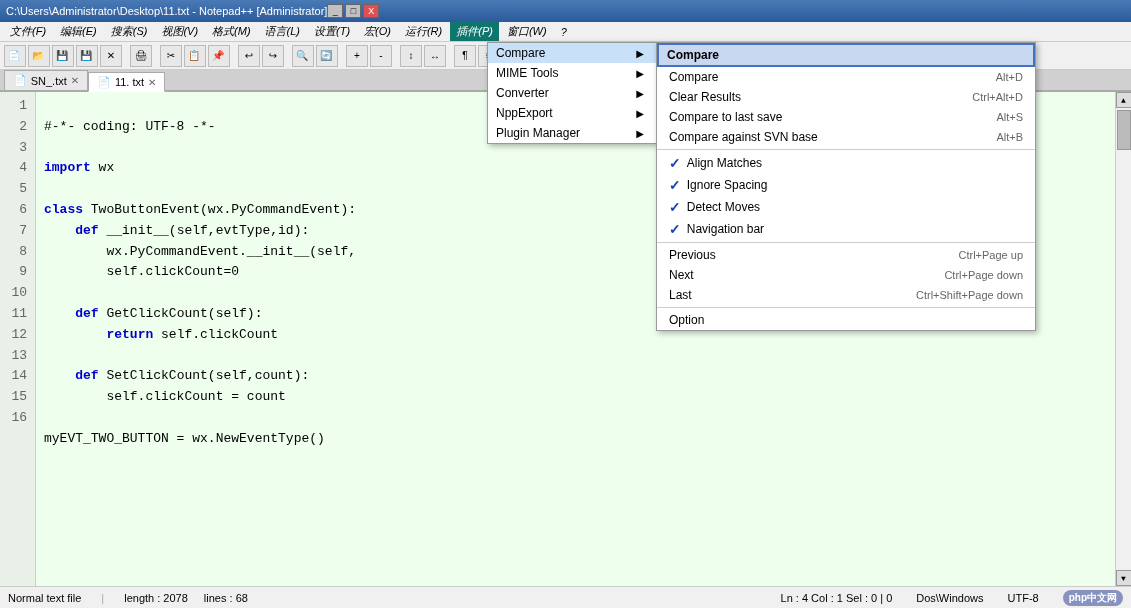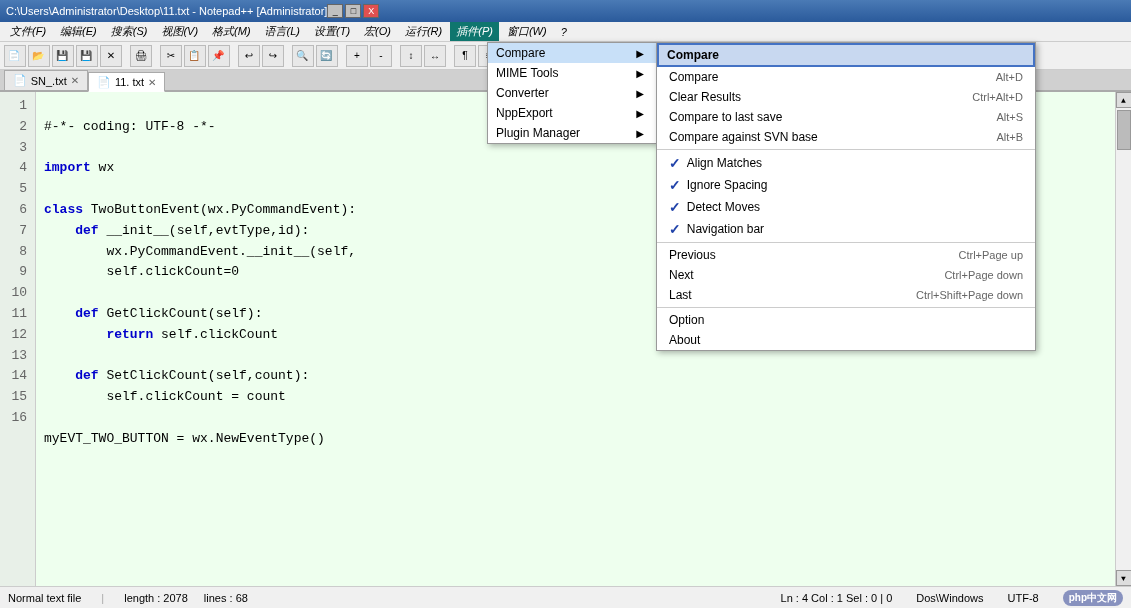--- a/index.html
+++ b/index.html
@@ -465,17 +465,14 @@
       <span class="shortcut">Ctrl+Page down</span>
     </div>
     <div class="submenu-item">
       <span>Last</span>
       <span class="shortcut">Ctrl+Shift+Page down</span>
     </div>
     <div class="submenu-sep"></div>
     <div class="submenu-item">
       <span>Option</span>
     </div>
-    <div class="submenu-item">
-      <span>About</span>
-    </div>
   </div>
 </div>
 
 </body></html>

